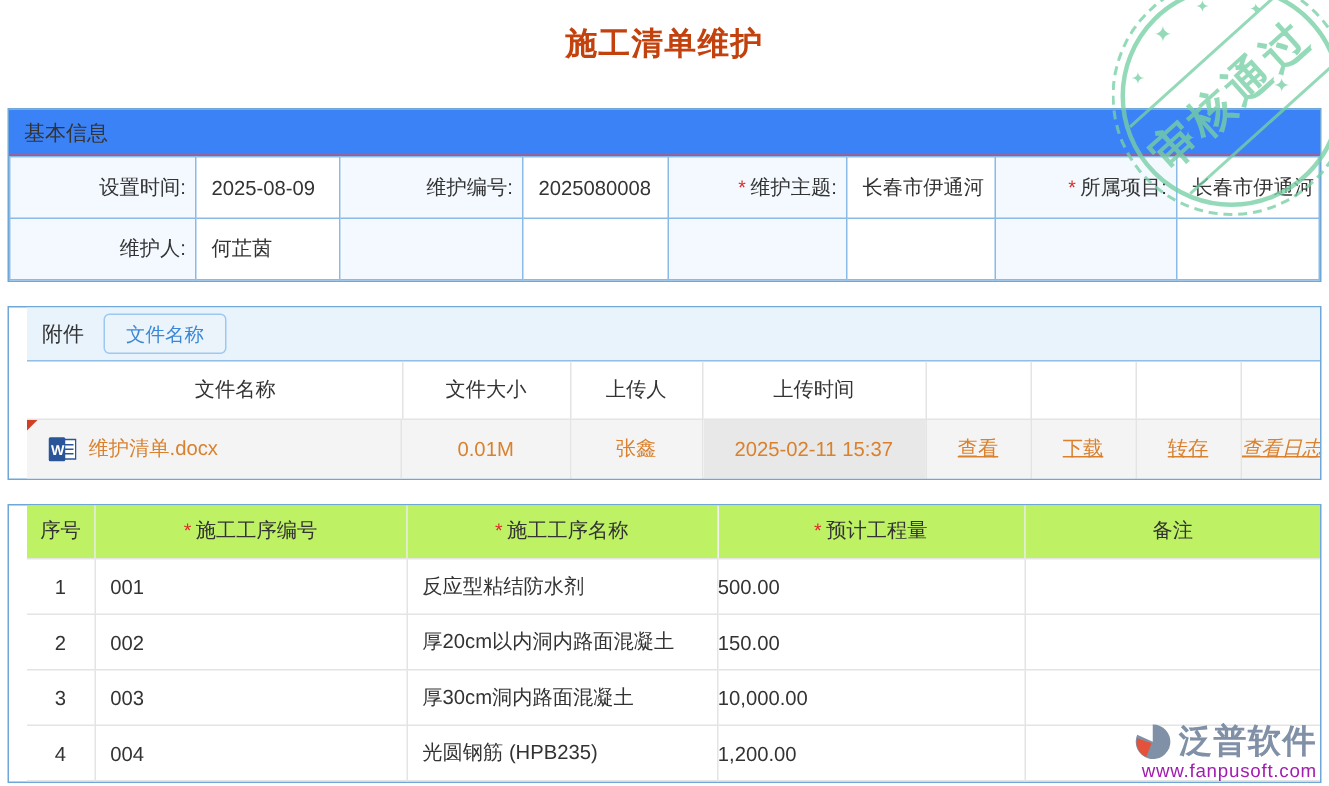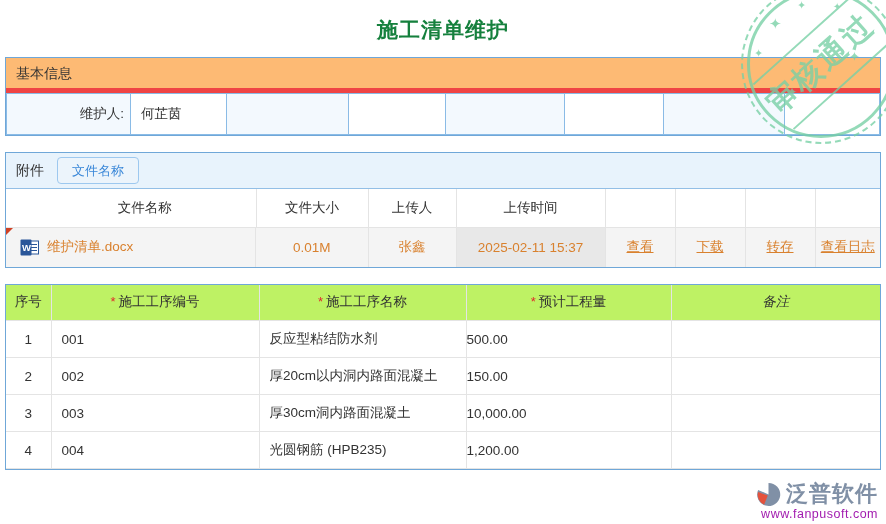--- a/index.html
+++ b/index.html
@@ -1,63 +1,63 @@
 <!DOCTYPE html>
 <html><head>
 <meta charset="utf-8">
 <style>
   * { margin:0; padding:0; box-sizing:border-box; }
   html,body { width:886px; height:524px; overflow:hidden; background:#fff;
     font-family:"Liberation Sans","DejaVu Sans",sans-serif; color:#333; position:relative; }
 
-  .page-title { text-align:center; font-size:21px; font-weight:bold; color:#15803d;
-    padding-top:16px; line-height:28px; margin-bottom:13px; letter-spacing:1px; }
+  .page-title { text-align:center; font-size:21px; font-weight:bold; color:#c2410c;
+    padding-top:16px; line-height:28px; margin-bottom:28px; letter-spacing:1px; }
 
   .box { margin:0 5px; border:1px solid #6fa7d8; background:#fff; }
-  .box + .box { margin-top:16px; }
-
-  
-  .box-header { background:#fdba74; border-bottom:5px solid #ef4444; font-size:14px;
+  .box + .box { margin-top:16px;padding-left:12px; }
+
+  
+  .box-header { background:#3b82f6; border-bottom:1px solid #ef4444; font-size:14px;
     line-height:30px; padding-left:10px; color:#333; }
   .section-bar { background:#e8f3fc; border-bottom:1px solid #93bfe6; padding:4px 10px;
     display:flex; align-items:center; gap:13px; min-height:34px; font-size:14px; }
   .bar-title { color:#333; }
   .req { color:#e02a2a; margin-right:3px; font-size:13px; }
   .btn { background:#ecf4fb; border:1px solid #9dc8ef; border-radius:4px; color:#3a87d8;
     font-size:13px; padding:4px 14px; cursor:pointer; line-height:17px;
     font-family:"Liberation Sans","DejaVu Sans",sans-serif; }
 
   
   table { border-collapse:collapse; table-layout:fixed; width:100%; }
   .form-table td { border:1px solid #8abbe6; height:41px; font-size:13.5px; overflow:hidden;
     white-space:nowrap; }
   .form-table td.lbl { text-align:right; padding-right:6px; background:#f3f9fe; }
   .form-table td.val { text-align:left; padding-left:10px; background:#fff; }
 
   
   .att-table td { font-size:13.5px; height:38px; border-right:1px solid #e4e4e4;
     overflow:hidden; white-space:nowrap; }
-  .att-table td:last-child { border-right:none; }
+  .att-table td:last-child { border-right:none;font-style:italic; }
   .att-table .hrow td { border-bottom:1px solid #e4e4e4; background:#fff; text-align:center; }
   .att-table .hrow td.c-name { text-align:center; padding-left:28px; }
   .att-table .drow td { background:#f4f4f4; color:#d9812e; text-align:center; height:39px; }
   .att-table .drow td.c-time { background:#e8e8e8; }
   .file-cell { display:flex; align-items:center; gap:8px; padding-left:14px; position:relative; }
   .corner-flag { position:absolute; top:0; left:0; width:0; height:0;
     border-top:7px solid #cf4125; border-right:7px solid transparent; }
   .olink { color:#d9812e; text-decoration:underline; cursor:pointer; }
 
   
   .det-table td { font-size:13.5px; border:1px solid #e4e4e4; overflow:hidden; white-space:nowrap; }
   .det-table .hrow td { height:36px; text-align:center; background:#bef264; }
   .det-table .drow td { height:37px; background:#fff; }
   .det-table td.c-no  { text-align:center; border-left:none; }
   .det-table td.c-qty { text-align:left; }
   .det-table td.c-code,.det-table td.c-pname { text-align:left; padding-left:10px; }
-  .det-table td:last-child { border-right:none;font-style:italic; }
+  .det-table td:last-child { border-right:none; }
   .det-table tr:first-child td { border-top:none; }
 
   
   .stamp { position:absolute; left:741px; top:-16px; width:160px; height:160px;
     z-index:30; pointer-events:none; opacity:.78; }
   .ring-outer { position:absolute; inset:0; border:2px dashed #77d0a5; border-radius:50%; }
   .ring-inner { position:absolute; inset:6px; border:3px solid #77d0a5; border-radius:50%; }
   .stamp-text { position:absolute; left:50%; top:50%;
     transform:translate(-50%,-50%) rotate(-42deg); font-size:30px; font-weight:bold;
     color:#77d0a5; letter-spacing:3px; white-space:nowrap; }
@@ -91,20 +91,30 @@
         <col style="width:124px">
         <col style="width:96px">
         <col style="width:122px">
         <col style="width:97px">
       <col style="width:119px">
         <col style="width:99px">
         <col style="width:121px">
         <col>
       </colgroup>
     <tbody>
+        <tr>
+      <td class="lbl">设置时间:</td>
+      <td class="val">2025-08-09</td>
+      <td class="lbl">维护编号:</td>
+      <td class="val">2025080008</td>
+      <td class="lbl"><span class="req">*</span><span>维护主题:</span></td>
+      <td class="val">长春市伊通河</td>
+      <td class="lbl"><span class="req">*</span><span>所属项目:</span></td>
+      <td class="val">长春市伊通河</td>
+    </tr>
     <tr>
       <td class="lbl">维护人:</td>
       <td class="val">何芷茵</td>
       <td class="lbl"></td>
       <td class="val"></td>
       <td class="lbl"></td>
       <td class="val"></td>
       <td class="lbl"></td>
       <td class="val"></td>
     </tr>

